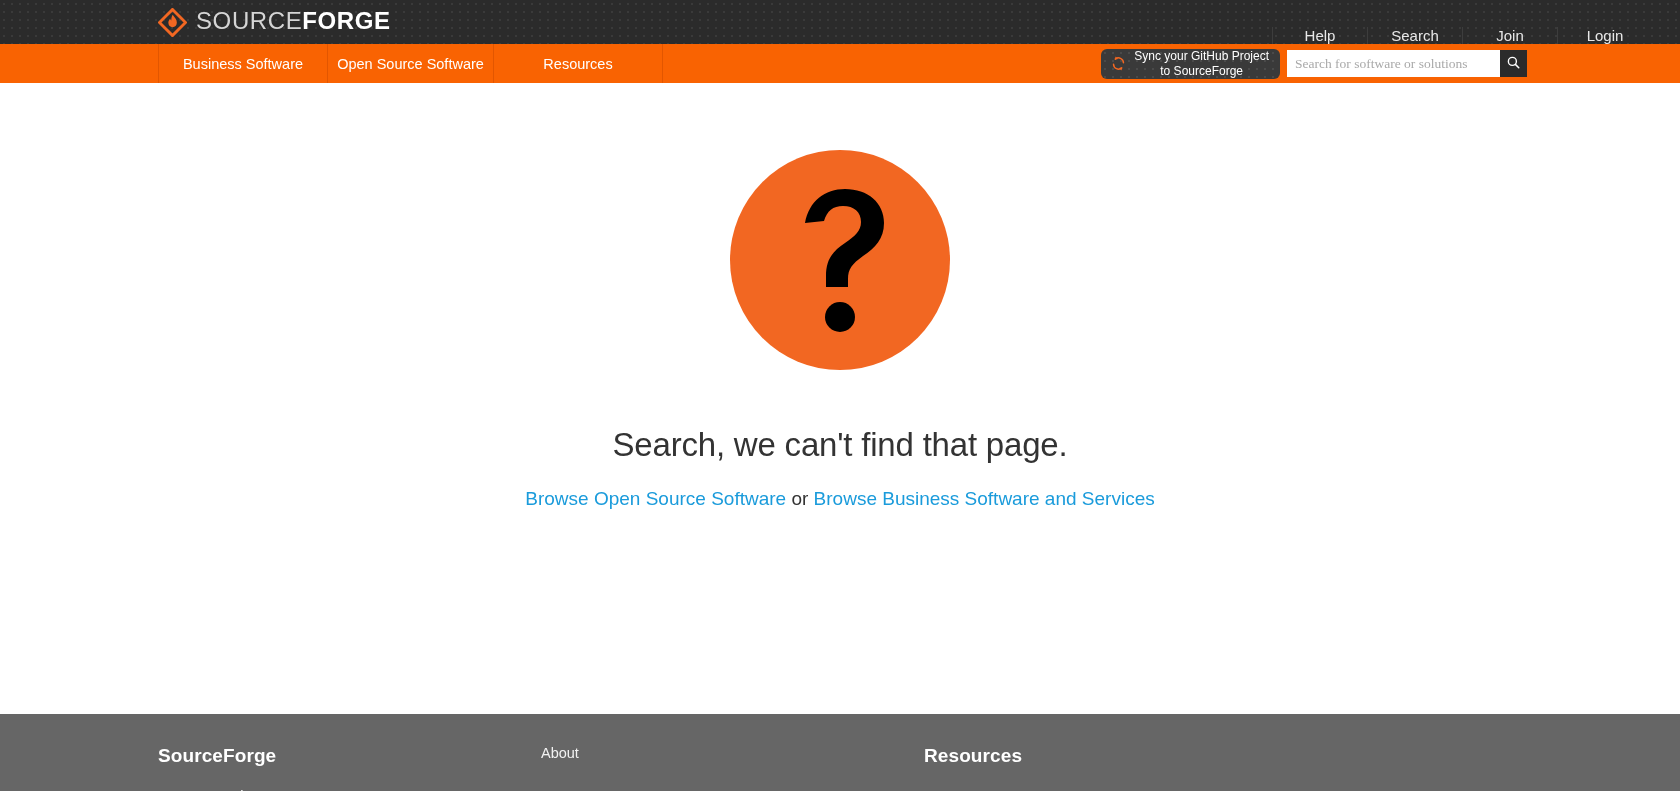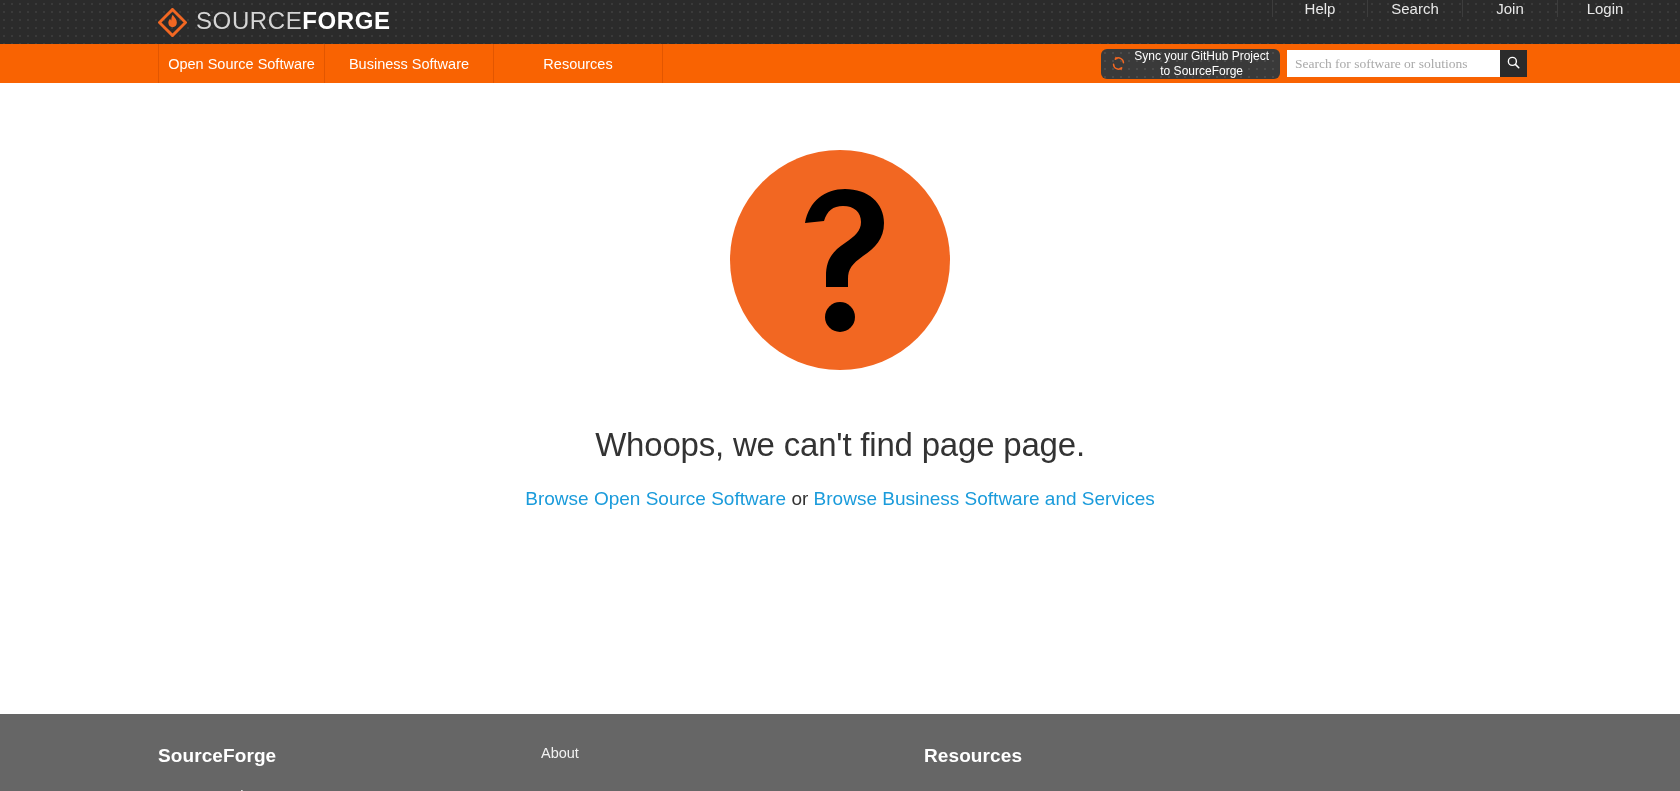--- a/index.html
+++ b/index.html
@@ -36,21 +36,21 @@
     line-height: 1;
     white-space: nowrap;
     padding-bottom: 2px;
   }
   .logo-text .src { color: #d5d5d5; font-weight: 400; text-align: center; }
   .logo-text .frg { color: #ffffff; font-weight: 700; }
 
   .top-nav {
     margin-left: auto;
     display: flex;
-    align-items: flex-start;
+    align-items: flex-end;
     height: 100%;
     border-radius: 13px;
   }
   .top-nav-item {
     display: flex;
     align-items: center;
     justify-content: center;
     min-width: 95px;
     padding: 0 20px;
     color: #e8e8e8;
@@ -238,22 +238,22 @@
     <div class="top-nav-item">Search</div>
     <div class="top-nav-item">Join</div>
     <div class="top-nav-item">Login</div>
     <div class="top-nav-spacer"></div>
   </div>
 </div>
 
 <div class="orangebar">
 
   <div class="onav">
+    <div class="onav-item w2">Business Software</div>
     <div class="onav-item w1">Open Source Software</div>
-    <div class="onav-item w2">Business Software</div>
     <div class="onav-item w3">Resources</div>
   </div>
 
   <div class="orange-right">
 
     <div class="ghsync">
       <span>
         <svg class="ghsync-icon" viewBox="0 0 24 24">
           <path d="M19 11a7 7 0 0 0-11.6-5.2" fill="none" stroke="#f26722" stroke-width="2.1" stroke-linecap="round"></path>
           <path d="M5 13a7 7 0 0 0 11.6 5.2" fill="none" stroke="#f26722" stroke-width="2.1" stroke-linecap="round"></path>
@@ -281,21 +281,21 @@
 
 <div class="main">
 
   <div class="qmark-circle">
     <svg class="qmark-svg" viewBox="0 0 220 220">
       <path d="M75 73 c 4 -22 20 -34 40 -34 c 23 0 39 14 39 34 c 0 16 -9 25 -21 33 c -11 8 -15 13 -15 23 l 0 8 l -22 0 l 0 -11 c 0 -17 7 -25 19 -33 c 10 -7 16 -12 16 -21 c 0 -10 -7 -16 -18 -16 c -10 0 -16 5 -19 15 z" fill="#000000"></path>
       <circle cx="110" cy="167" r="15" fill="#000000"></circle>
     </svg>
   </div>
 
-  <div class="headline">Whoops, we can't find page page.</div>
+  <div class="headline">Search, we can't find that page.</div>
 
   <div class="sublinks"><a>Browse Open Source Software</a><span class="or"> or </span><a>Browse Business Software and Services</a></div>
 
 </div>
 
 <div class="footer">
   <div class="footer-inner">
 
     <div class="fcol">
       <h3>SourceForge</h3>

